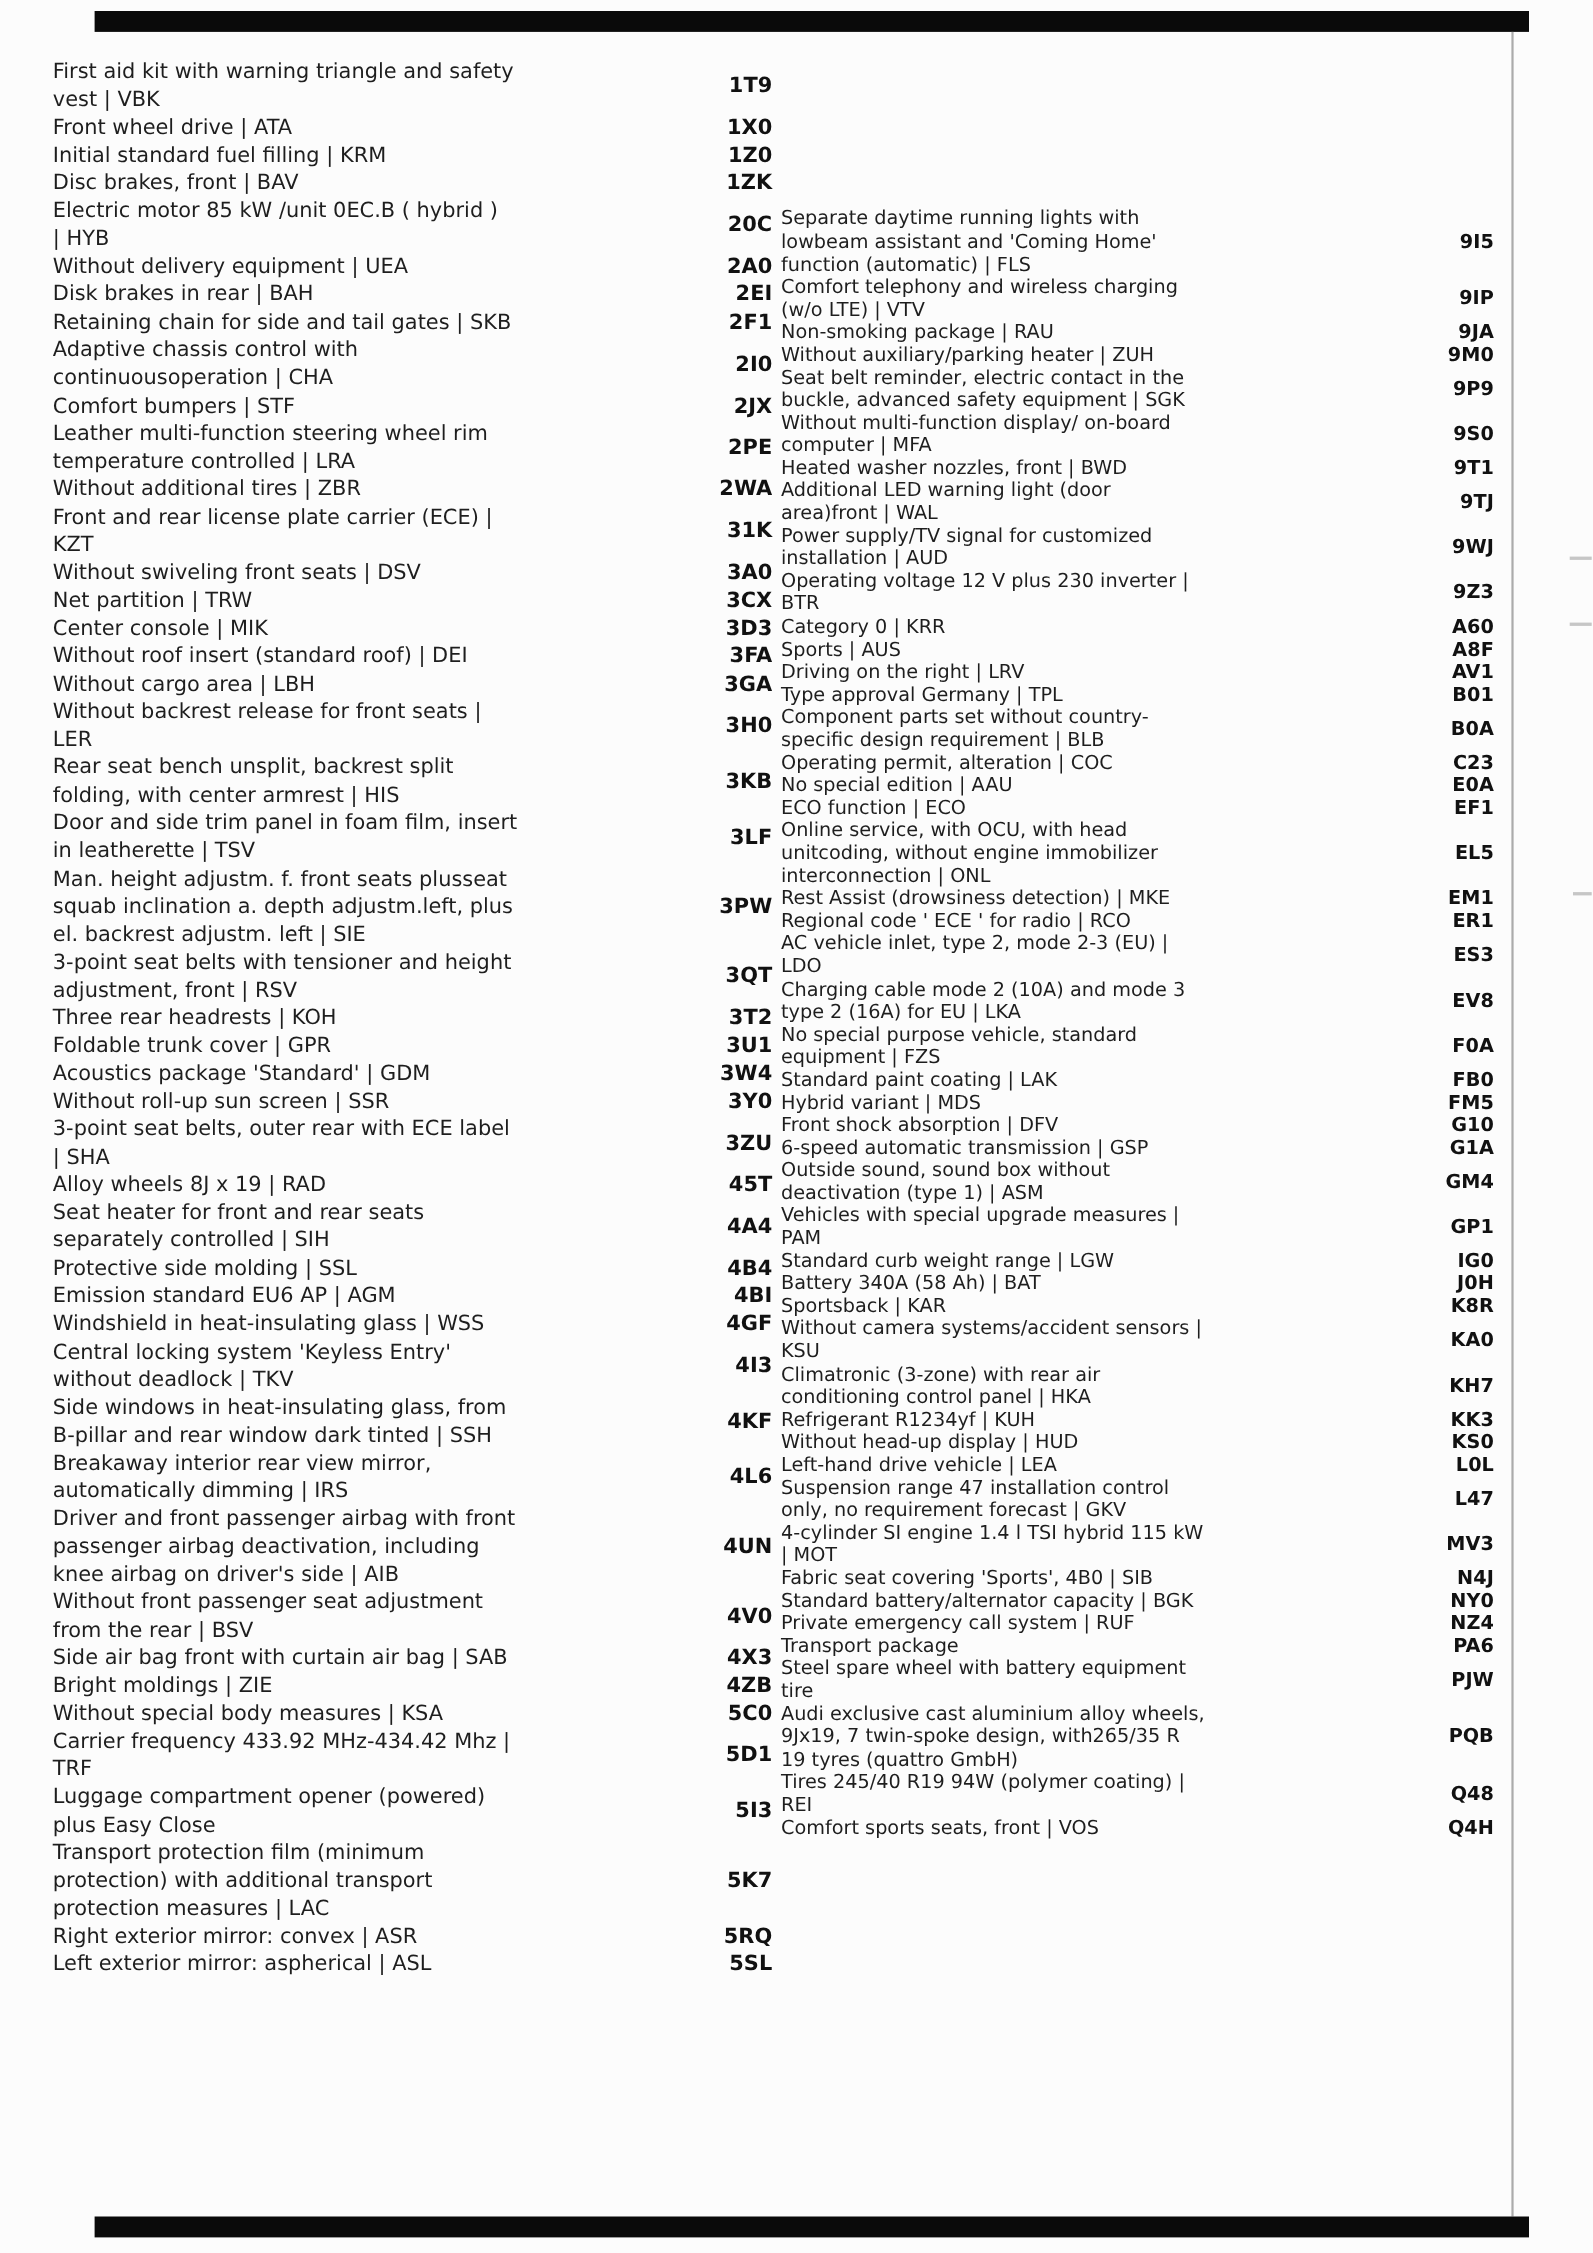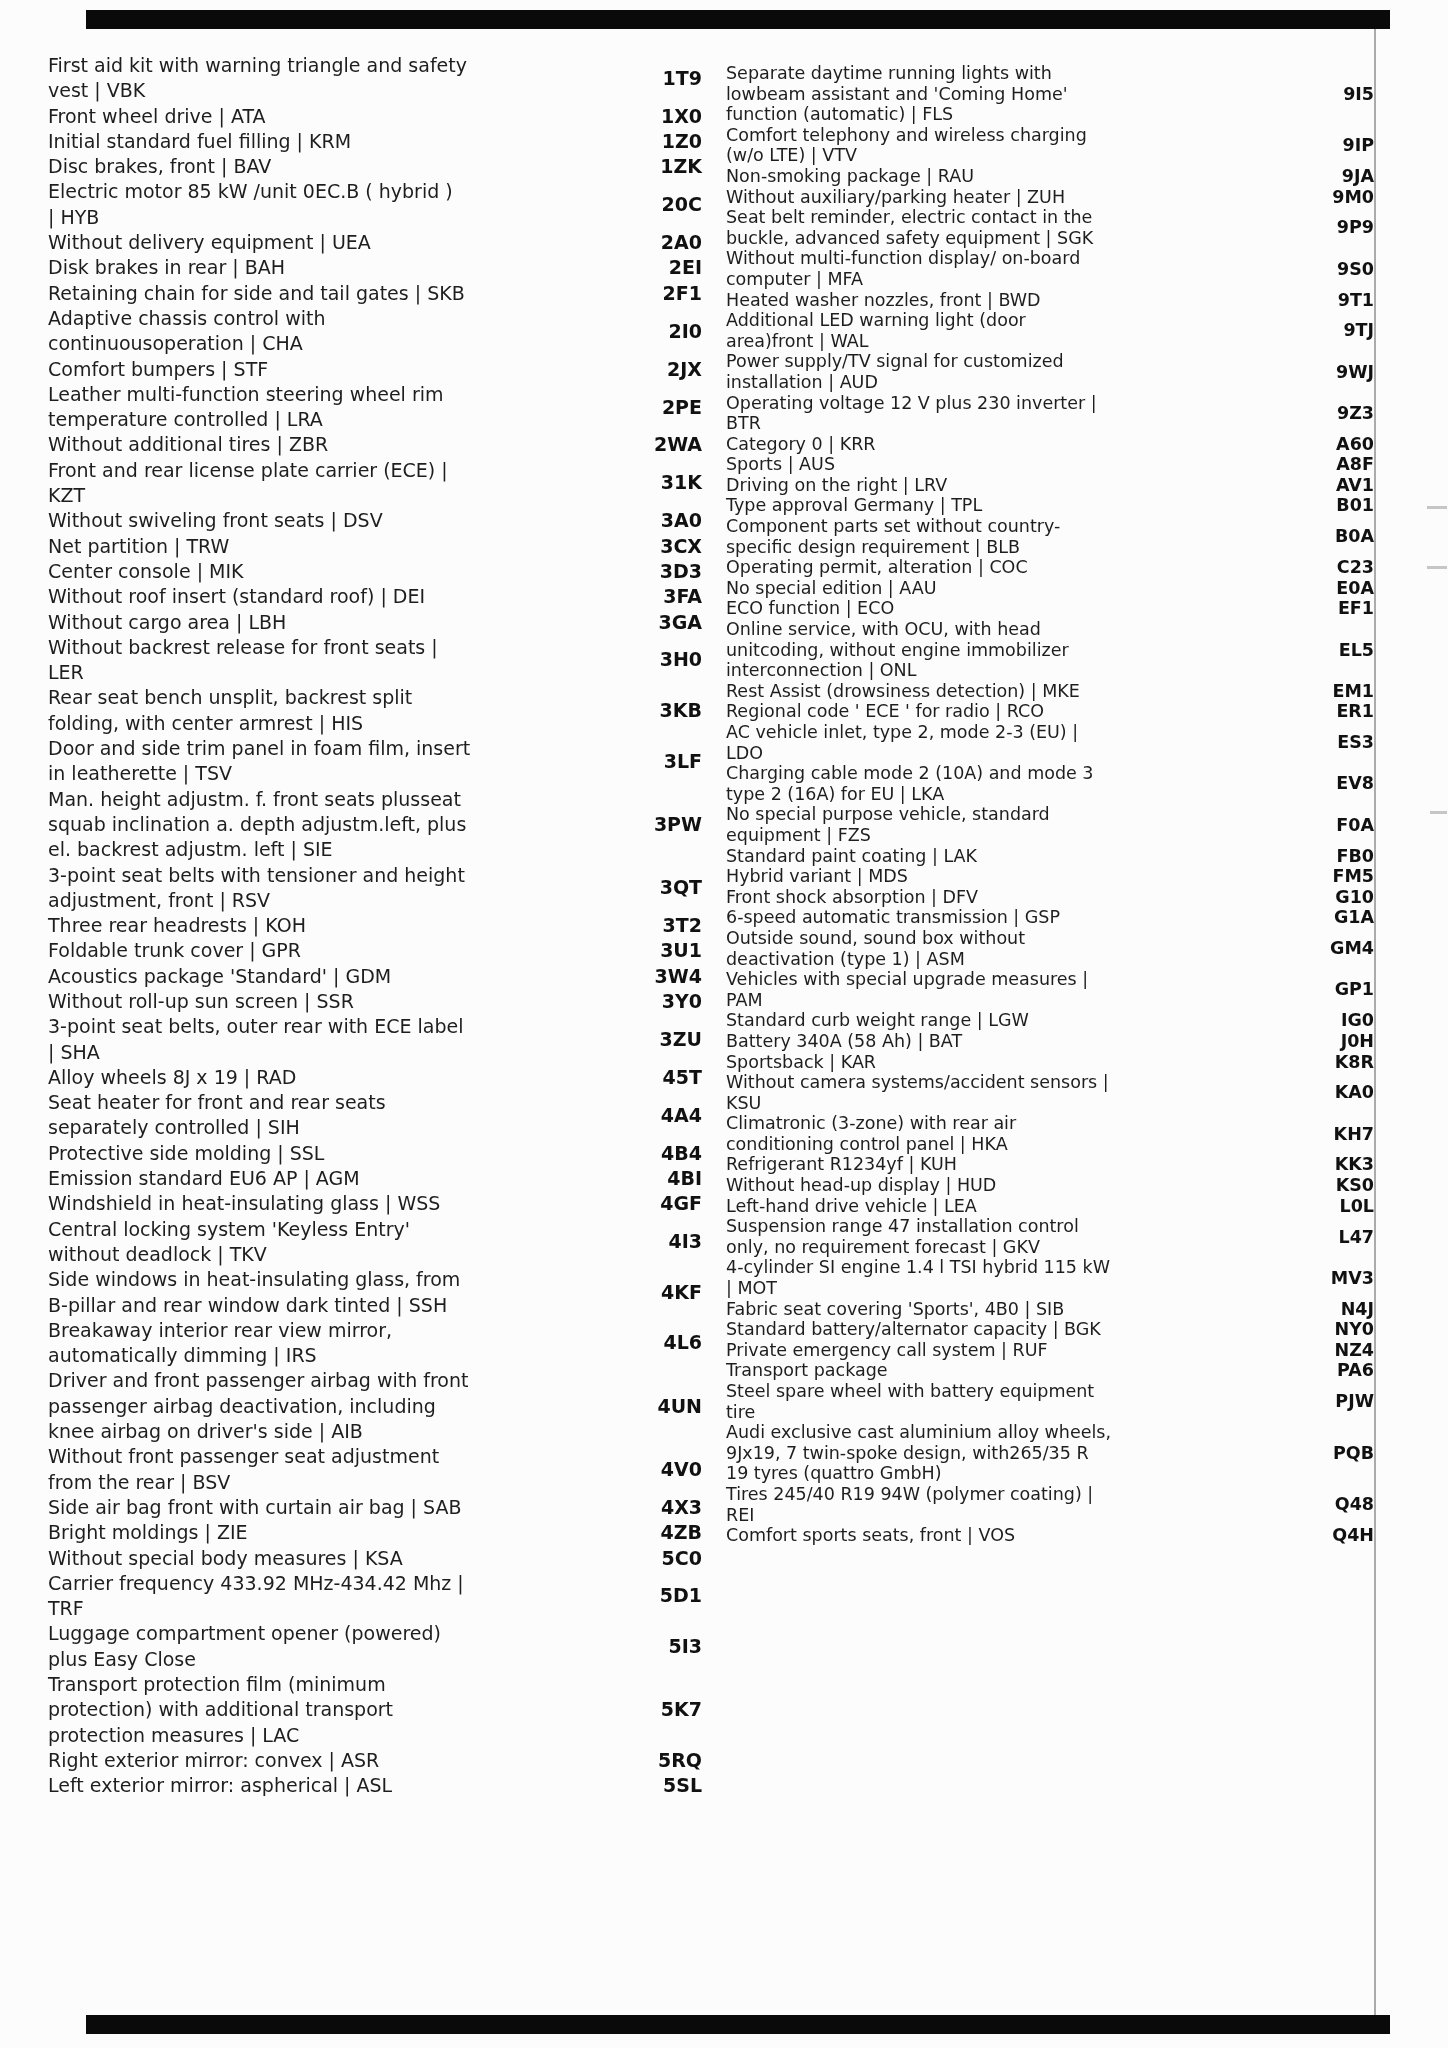--- a/index.html
+++ b/index.html
@@ -39,33 +39,33 @@
     background: #c6c6c6;
   }
   .scan-dash.d1 { left: 1427px; top: 506px; width: 20px; }
   .scan-dash.d2 { left: 1427px; top: 566px; width: 20px; }
   .scan-dash.d3 { left: 1430px; top: 811px; width: 17px; }
   .columns {
     position: absolute;
     top: 53px;
     left: 48px;
     display: flex;
-    align-items: flex-start;
+    align-items: center;
   }
   .col {
     display: block;
   }
   .col-left {
     width: 654px;
     font-size: 19px;
     line-height: 25.3px;
   }
   .col-right {
     width: 648px;
-    margin-left: 24px;
+    margin-left: 8px;
     padding-top: 10px;
     font-size: 17.5px;
     line-height: 20.6px;
   }
   .entry {
     display: flex;
     align-items: center;
   }
   .desc {
     white-space: pre-line;

